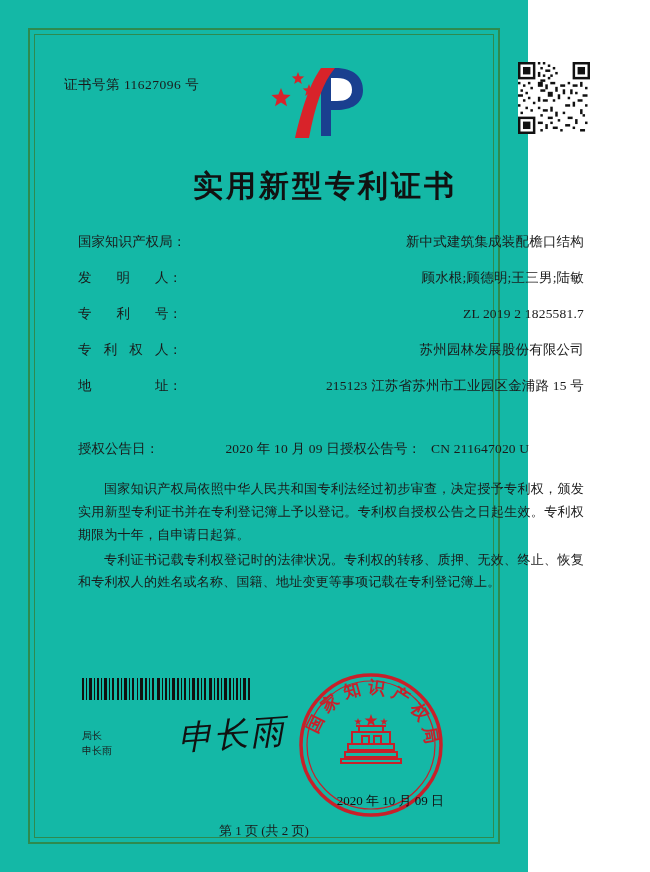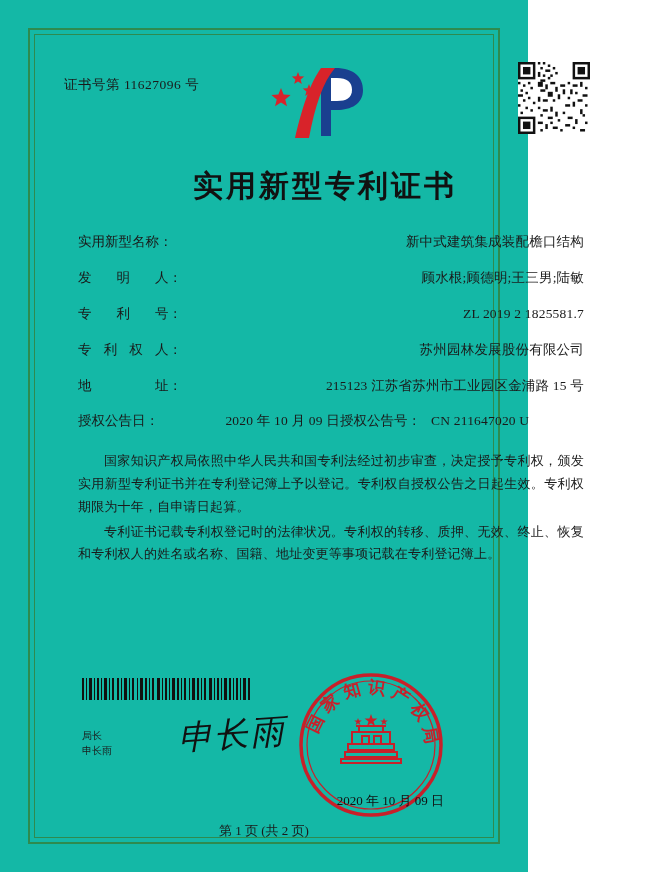--- a/index.html
+++ b/index.html
@@ -131,20 +131,21 @@
     display: flex;
     justify-content: space-between;
     white-space: nowrap;
     text-align: right;
   }
   .row-split .half.second .h-label {
     width: auto;
     flex: 0 0 auto;
     margin-right: 10px;
     display: inline;
+    margin-top: 28px;
   }
 
   
   .para {
     font-size: 13px;
     line-height: 1.75;
     text-indent: 26px;
     margin: 0 6px 0 18px;
     text-align: justify;
     letter-spacing: 0.2px;
@@ -314,21 +315,21 @@
           <rect x="17" y="27" width="1" height="1"></rect>
         </g>
       </svg>
     </div>
 
     <div class="title">实用新型专利证书</div>
 
     <div class="fields">
 
       <div class="field-row">
-        <div class="f-label">实用新型名称：</div>
+        <div class="f-label">国家知识产权局：</div>
         <div class="f-value">新中式建筑集成装配檐口结构</div>
       </div>
 
       <div class="field-row">
         <div class="f-label spread">
           <span>发</span>
           <span>明</span>
           <span>人：</span>
         </div>
         <div class="f-value">顾水根;顾德明;王三男;陆敏</div>

